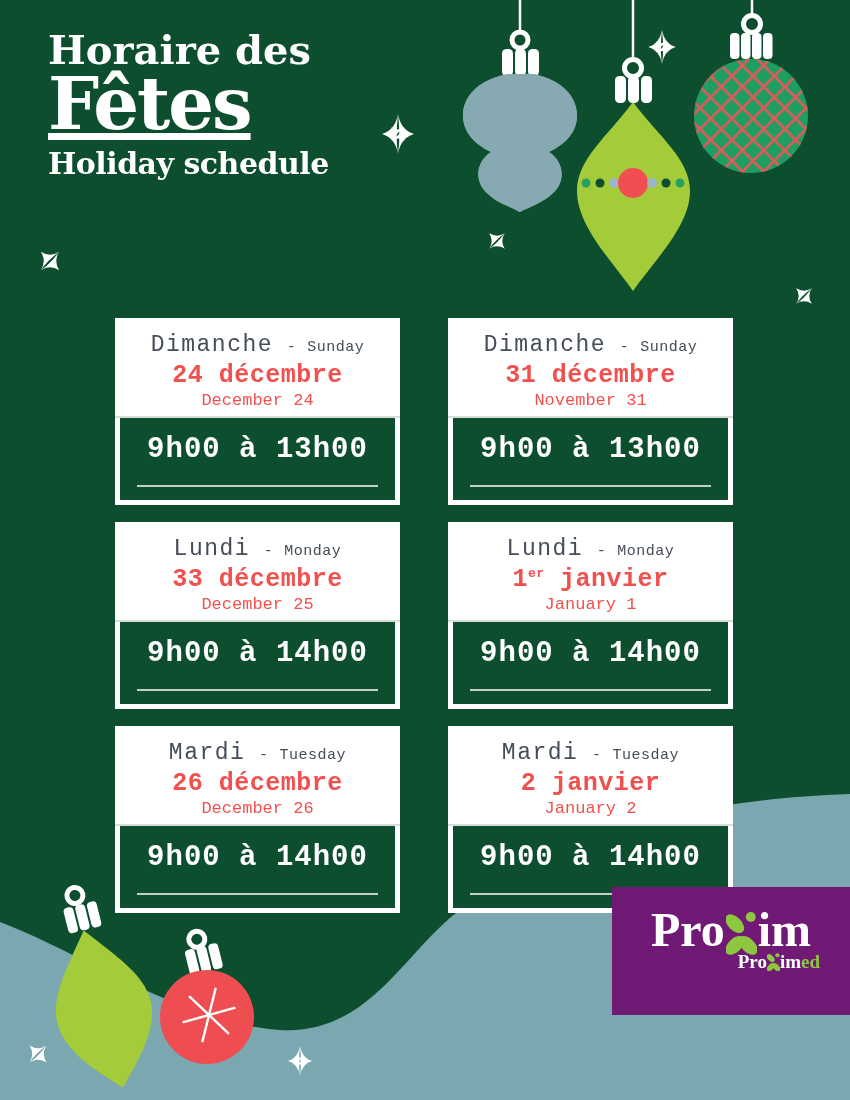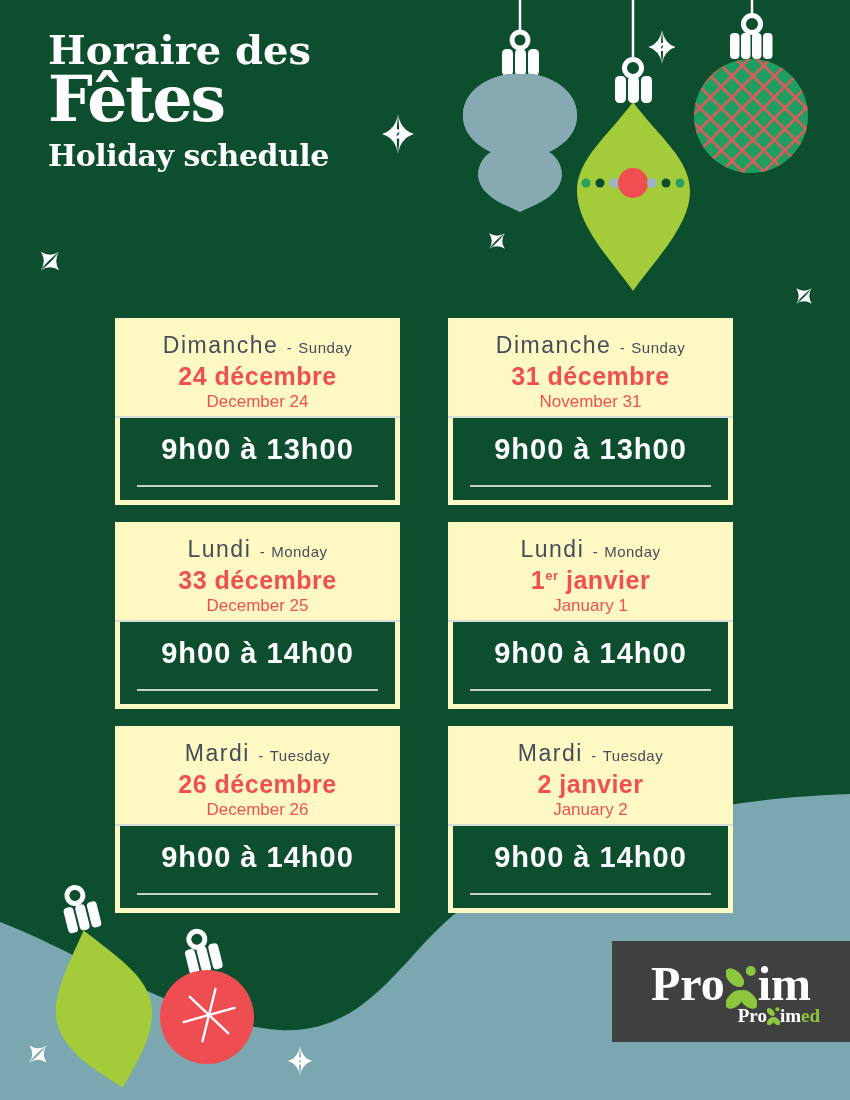--- a/index.html
+++ b/index.html
@@ -6,42 +6,42 @@
   .poster{
     position:relative;width:850px;height:1100px;overflow:hidden;
     background:#0C4E2E;font-family:"Liberation Sans",sans-serif;
     -webkit-font-smoothing:antialiased;
   }
   svg{display:block;}
   .layer{position:absolute;left:0;}
   
   .title{position:absolute;left:48px;top:30px;color:#fff;font-family:"DejaVu Serif",serif;font-weight:bold;}
   .title-line1{font-size:40px;line-height:1.0;}
-  .title-line2{font-size:63px;line-height:0.95;margin-top:0px;letter-spacing:-2px;}
+  .title-line2{font-size:72px;line-height:0.95;margin-top:0px;letter-spacing:-2px;text-decoration:underline;}
   .title-en{font-size:30px;margin-top:8px;letter-spacing:-0.5px;}
   
   .cards{
     position:absolute;left:115px;top:318px;
     display:grid;grid-template-columns:285px 285px;column-gap:48px;row-gap:17px;
   }
-  .card{width:285px;height:187px;background:#fef9c3;box-sizing:border-box;display:flex;flex-direction:column;}
+  .card{width:285px;height:187px;background:#ffffff;box-sizing:border-box;display:flex;flex-direction:column;font-family:Liberation Mono, monospace;}
   .card-head{height:84px;text-align:center;padding-top:14px;box-sizing:content-box;}
   .day-line{color:#454D59;white-space:nowrap;}
   .day-fr{font-size:23px;letter-spacing:1.5px;}
   .day-sep{font-size:15px;margin:0 2px 0 4px;}
   .day-en{font-size:15px;letter-spacing:0.5px;}
   .date-fr{margin-top:3px;font-size:25px;font-weight:bold;color:#F0504E;letter-spacing:0.5px;}
   .date-fr sup{font-size:13px;}
   .date-en{margin-top:1px;font-size:17px;color:#F0514F;}
   .card-sep{height:2px;background:#D6DCD7;margin:0;}
   .card-hours{flex:1;margin:0 5px 5px 5px;background:#0C4E2E;position:relative;text-align:center;}
   .hours-text{padding-top:15px;font-size:29px;font-weight:bold;color:#fff;letter-spacing:1px;}
   .hours-rule{position:absolute;left:17px;right:17px;bottom:13px;height:2px;background:#C2D1C8;}
   
-  .logo-box{position:absolute;left:612px;top:941px;width:238px;height:101px;background:#404040;color:#fff;}
+  .logo-box{position:absolute;left:612px;top:887px;width:238px;height:128px;background:#701a75;color:#fff;}
   .brand{display:flex;justify-content:center;align-items:flex-end;margin-top:22px;font-family:"Liberation Serif",serif;font-weight:bold;}
   .brand-text{font-size:48px;line-height:0.8;}
   .brand .x-mark{margin:0 1px -8px 1px;}
   .sub{display:flex;justify-content:flex-end;align-items:flex-end;padding-right:30px;margin-top:3px;font-family:"Liberation Serif",serif;font-weight:bold;}
   .sub-text{font-size:19px;line-height:0.8;}
   .sub .x-mark{margin:0 0 -3px 0;}
   .green-text{color:#8DC63F;}
 </style>
 </head>
 <body>

